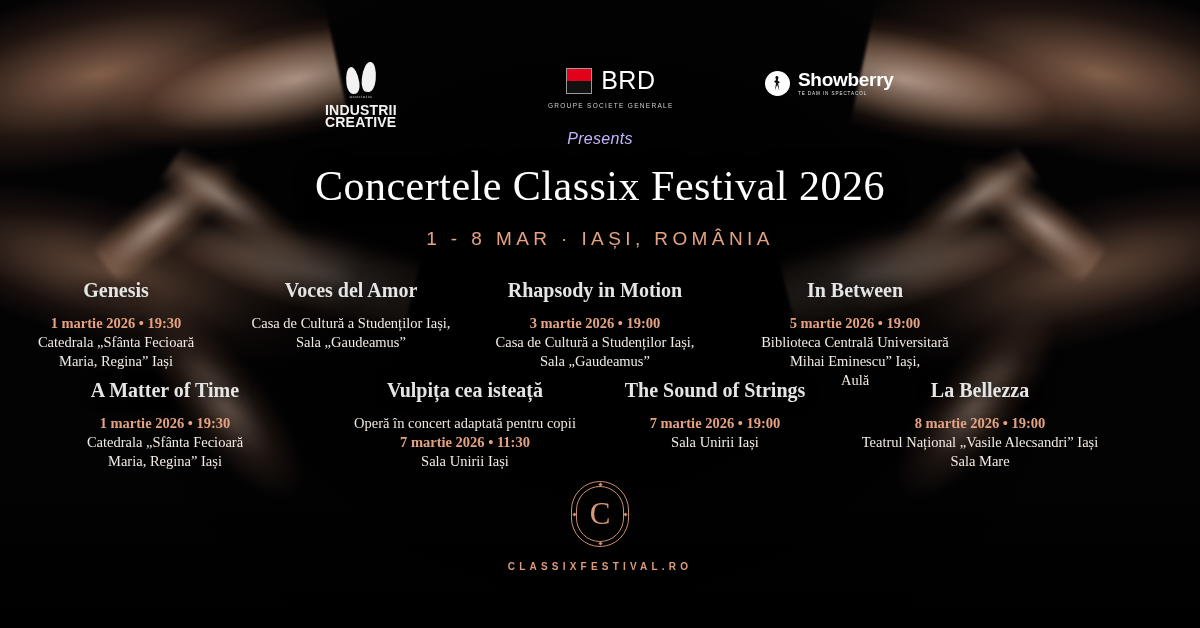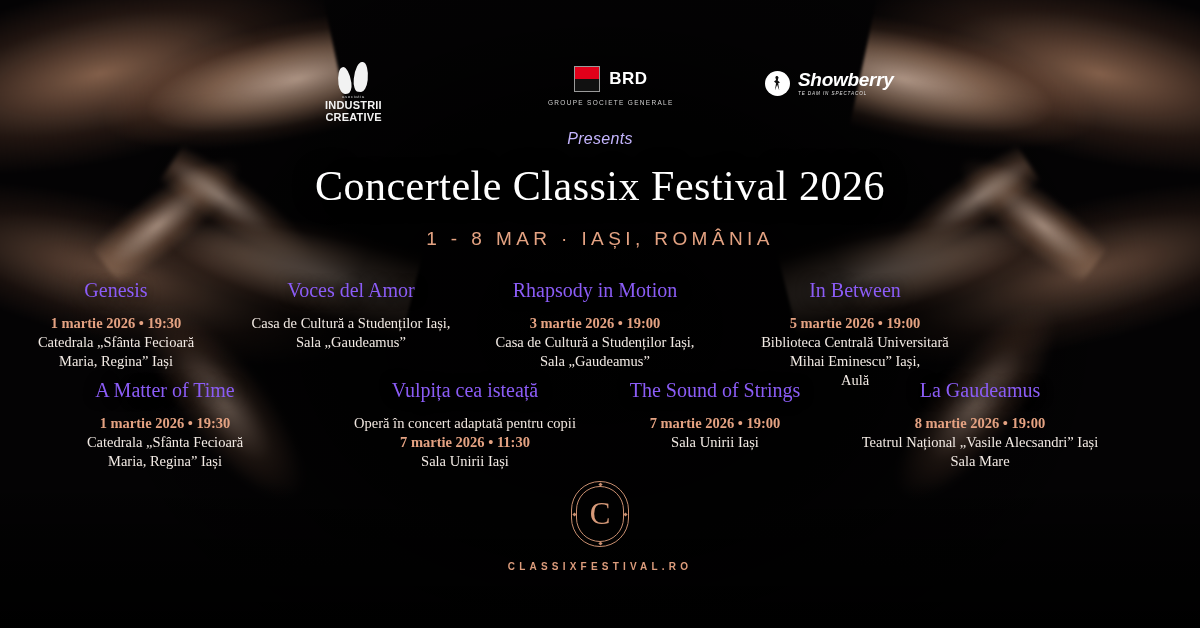--- a/index.html
+++ b/index.html
@@ -166,26 +166,27 @@
     align-items: flex-end;
     gap: 3px;
     height: 34px;
   }
   .foot {
     background: #f2f2f2;
   }
   .foot-a { width: 13px; height: 27px; border-radius: 50% 50% 42% 42% / 62% 62% 38% 38%; transform: rotate(-8deg); }
   .foot-b { width: 14px; height: 30px; border-radius: 48% 48% 40% 40% / 58% 58% 42% 42%; transform: rotate(6deg); margin-bottom: 2px; }
   .ic-label {
+    margin-top: 5px;
     font-family: "Liberation Sans", sans-serif;
     font-weight: bold;
-    font-size: 11px;
+    font-size: 14px;
     line-height: 11.5px;
     color: #f2f2f2;
-    text-align: right;
+    text-align: left;
     letter-spacing: 0.2px;
   }
   .ic-sub {
     font-family: "Liberation Sans", sans-serif;
     font-size: 4.4px;
     letter-spacing: 0.6px;
     color: #cfcfcf;
     text-align: center;
     margin-bottom: 1px;
   }
@@ -194,22 +195,22 @@
   .brd-mark {
     width: 26px; height: 26px;
     border: 1.5px solid #9a9a9a;
     display: flex; flex-direction: column;
     box-sizing: border-box;
   }
   .brd-mark .top { flex: 1; background: #e2001a; }
   .brd-mark .bot { flex: 1; background: #111111; }
   .brd-word {
     font-family: "Liberation Sans", sans-serif;
-    font-weight: bold;
-    font-size: 17px;
+    font-weight: normal;
+    font-size: 25px;
     letter-spacing: 0.5px;
     color: #ffffff;
   }
   .brd-sub {
     margin-top: 7px;
     font-family: "Liberation Sans", sans-serif;
     font-size: 6.5px;
     letter-spacing: 1.3px;
     color: #d0d0d0;
   }
@@ -223,21 +224,21 @@
     flex: 0 0 auto;
   }
   .sb-circle::before {
     content: "";
     position: absolute;
     left: 9px; top: 5px;
     width: 6px; height: 15px;
     background: #111;
     clip-path: polygon(48% 0%, 76% 12%, 62% 34%, 100% 46%, 70% 52%, 88% 100%, 52% 62%, 14% 100%, 34% 52%, 0% 40%, 34% 30%, 22% 10%);
   }
-  .sb-text { display: flex; flex-direction: column; font-style: italic; }
+  .sb-text { display: flex; flex-direction: column; }
   .sb-word {
     font-family: "Liberation Sans", sans-serif;
     font-weight: bold;
     font-size: 19px;
     letter-spacing: -0.3px;
     color: #ffffff;
     line-height: 20px;
   }
   .sb-sub {
     font-family: "Liberation Sans", sans-serif;
@@ -294,24 +295,25 @@
   .row-2 { top: 378px; }
 
   .event {
     text-align: center;
     padding: 0 6px;
     box-sizing: border-box;
   }
   .ev-title {
     font-family: "Liberation Serif", serif;
     font-size: 20px;
-    color: #8b5cf6;
+    color: #e5e5e5;
     line-height: 24px;
     margin-bottom: 12px;
     text-shadow: 0 0 14px rgba(0,0,0,0.85);
+    font-weight: bold;
   }
   .ev-desc {
     font-family: "Liberation Serif", serif;
     font-size: 14.5px;
     color: #f0e6df;
     line-height: 19px;
   }
   .ev-date {
     font-family: "Liberation Serif", serif;
     font-weight: bold;
@@ -486,21 +488,21 @@
         <div class="ev-date">7 martie 2026 • 11:30</div>
         <div class="ev-venue">Sala Unirii Iași</div>
       </div>
       <div class="event" style="width:230px">
         <div class="ev-title">The Sound of Strings</div>
         <div class="ev-desc"></div>
         <div class="ev-date">7 martie 2026 • 19:00</div>
         <div class="ev-venue">Sala Unirii Iași</div>
       </div>
       <div class="event" style="width:300px">
-        <div class="ev-title">La Gaudeamus</div>
+        <div class="ev-title">La Bellezza</div>
         <div class="ev-desc"></div>
         <div class="ev-date">8 martie 2026 • 19:00</div>
         <div class="ev-venue">Teatrul Național „Vasile Alecsandri” Iași
 Sala Mare</div>
       </div>
     </div>
 
     <div class="footer">
       <div class="monogram">
         <div class="mono-outer"></div>

